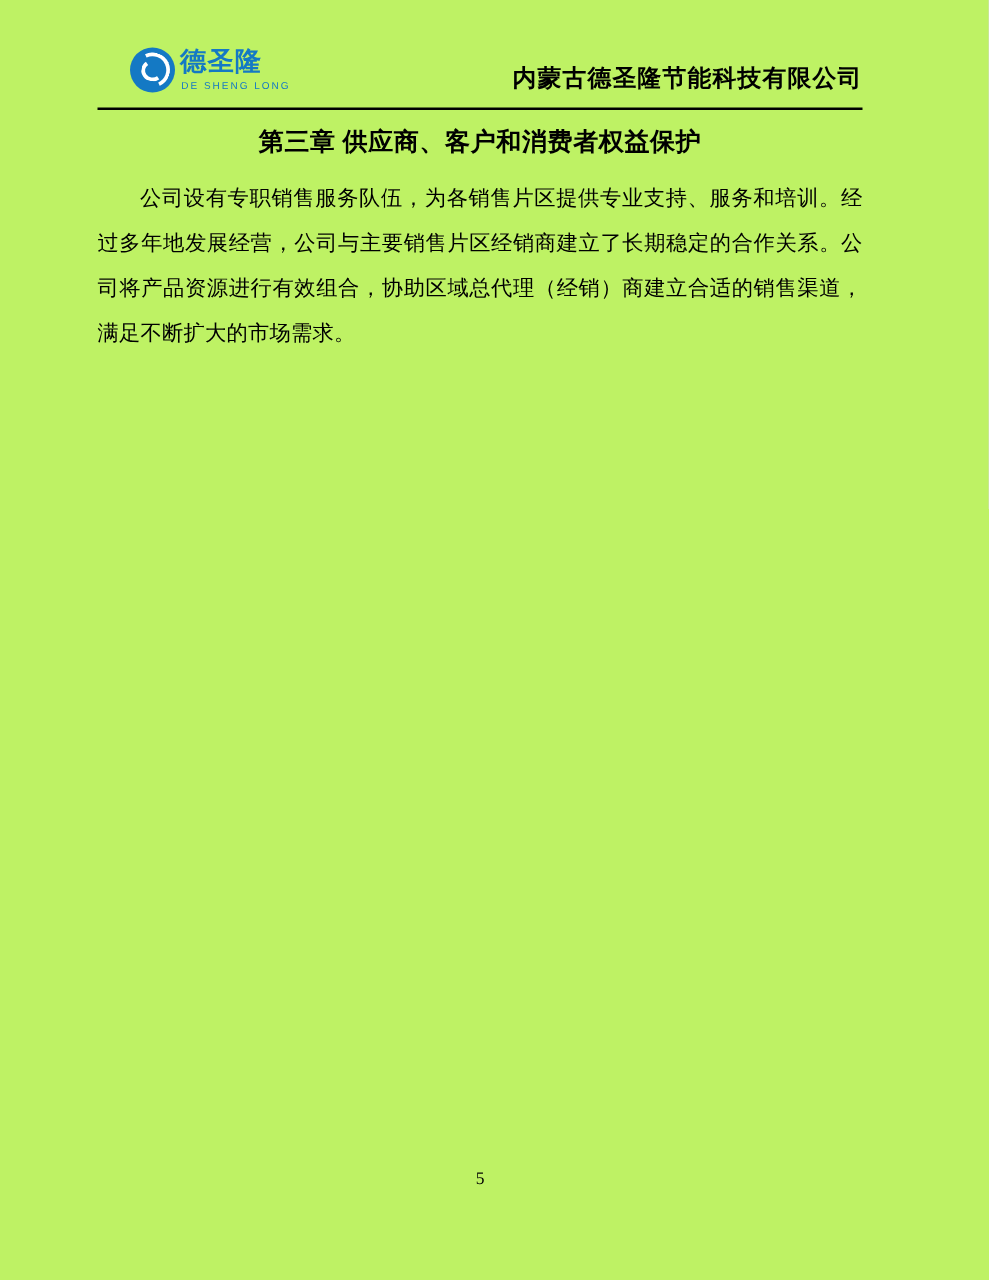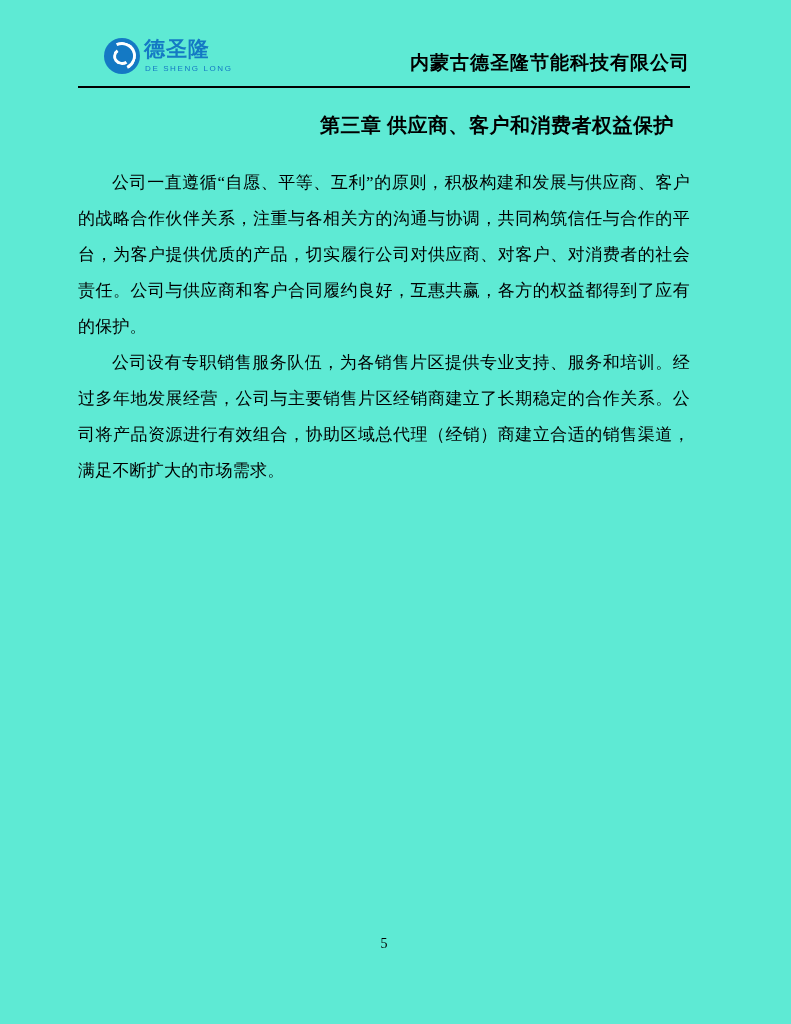--- a/index.html
+++ b/index.html
@@ -9,21 +9,21 @@
     background: #d8d8d8;
   }
   body {
     font-family: "Liberation Serif", "DejaVu Serif", serif;
   }
   .page {
     position: relative;
     width: 791px;
     height: 1024px;
     margin: 0 auto;
-    background: #5eead4;
+    background: #bef264;
     box-sizing: border-box;
     overflow: hidden;
   }
   .page-inner {
     position: absolute;
     left: 78px;
     top: 34px;
     width: 612px;
     height: 930px;
   }
@@ -116,23 +116,23 @@
   }
 
   
   .content {
     position: absolute;
     left: 0;
     right: 0;
     top: 62px;
   }
   h1.chapter-title {
-    margin: 16px;
+    margin: 4px;
     padding: 0 0 10px 0;
-    text-align: right;
+    text-align: center;
     font-size: 20px;
     font-weight: bold;
     letter-spacing: 0.5px;
     font-family: "Liberation Serif", "DejaVu Serif", serif;
   }
   p.para {
     margin: 0;
     padding: 0;
     font-size: 17px;
     line-height: 36px;
@@ -169,19 +169,18 @@
         </div>
         <div class="logo-cn">德圣隆</div>
         <div class="logo-en">DE SHENG LONG</div>
       </div>
       <div class="company-name">内蒙古德圣隆节能科技有限公司</div>
       <div class="rule"></div>
     </div>
 
     <div class="content">
       <h1 class="chapter-title">第三章 供应商、客户和消费者权益保护</h1>
-      <p class="para">公司一直遵循“自愿、平等、互利”的原则，积极构建和发展与供应商、客户的战略合作伙伴关系，注重与各相关方的沟通与协调，共同构筑信任与合作的平台，为客户提供优质的产品，切实履行公司对供应商、对客户、对消费者的社会责任。公司与供应商和客户合同履约良好，互惠共赢，各方的权益都得到了应有的保护。</p>
       <p class="para">公司设有专职销售服务队伍，为各销售片区提供专业支持、服务和培训。经过多年地发展经营，公司与主要销售片区经销商建立了长期稳定的合作关系。公司将产品资源进行有效组合，协助区域总代理（经销）商建立合适的销售渠道，满足不断扩大的市场需求。</p>
     </div>
 
     <div class="page-number">5</div>
   </div>
 </div>
 
 </body></html>

